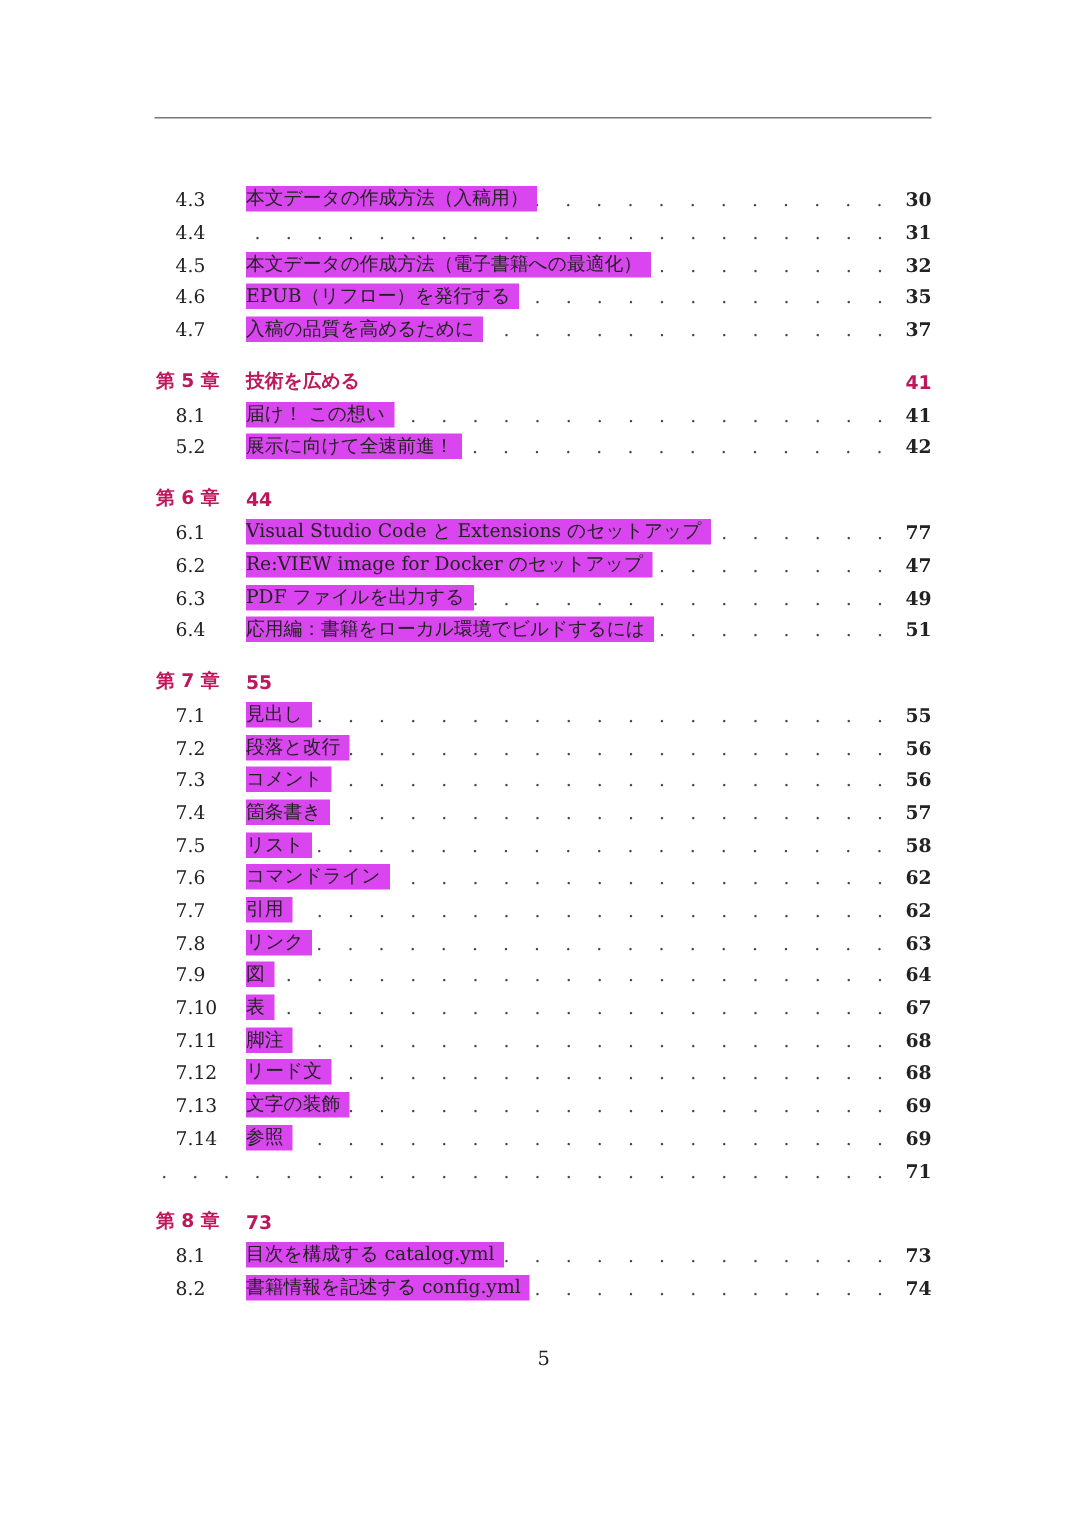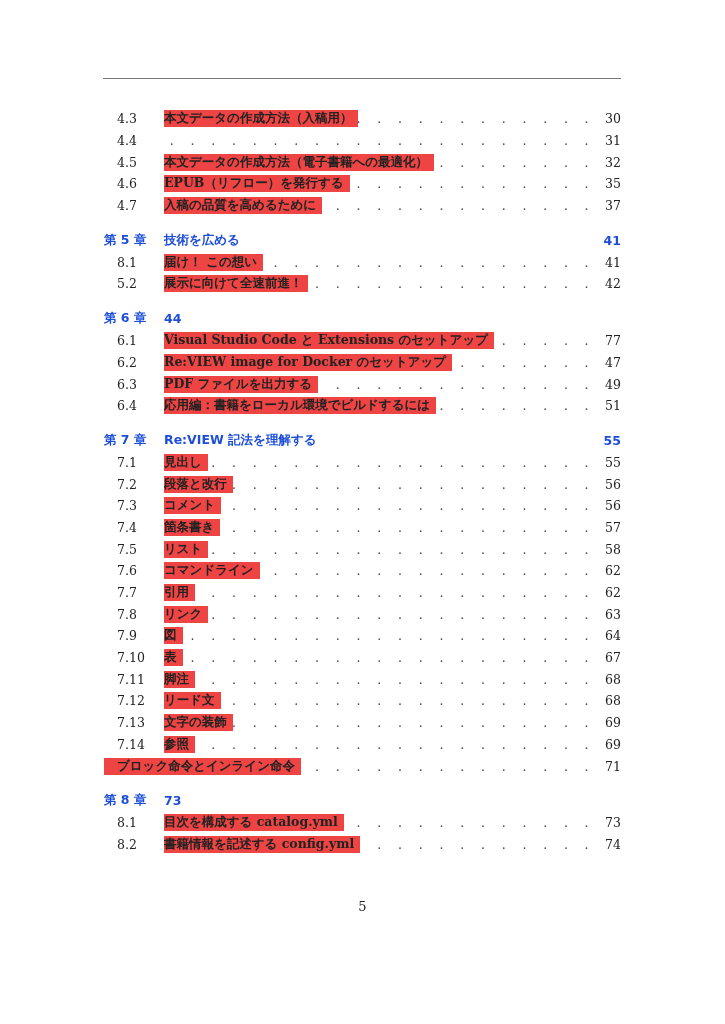--- a/index.html
+++ b/index.html
@@ -1,28 +1,28 @@
 <!DOCTYPE html>
 <html><head>
 <meta charset="utf-8">
 <style>
   html, body { margin: 0; padding: 0; background: #ffffff; }
   body { width: 725px; height: 1024px; position: relative; overflow: hidden;
          font-family: "DejaVu Serif", "Liberation Serif", serif; color: #222; }
   .rule { position: absolute; left: 103px; width: 518px; top: 78px; height: 1px; background: #777; }
-  .toc { position: absolute; left: 104px; width: 517px; top: 108px; }
+  .toc { position: absolute; left: 104px; width: 517px; top: 122px; }
   .row { position: relative; height: 21.7px; display: flex; align-items: center; font-size: 12.5px; }
   .row .num { width: 60px; padding-left: 13px; box-sizing: border-box; flex: none; }
-  .row .title { flex: none; white-space: nowrap; padding-right: 6px; background: #ef4444; font-weight: bold; }
+  .row .title { flex: none; white-space: nowrap; padding-right: 6px; background: #d946ef; }
   .row .leader { flex: 1 1 auto; overflow: hidden; white-space: nowrap; color: #444;
                  letter-spacing: 6.4px; text-align: right; direction: rtl; }
-  .row .page { flex: none; width: 26px; text-align: right; }
+  .row .page { flex: none; width: 26px; text-align: right; font-weight: bold; }
   .row.nonum .title { padding-left: 13px; }
   .chap { height: 22px; margin-top: 13px; display: flex; align-items: center;
-          font-family: "DejaVu Sans", "Liberation Sans", sans-serif; font-weight: bold; font-size: 12.5px; color: #1d4ed8; }
+          font-family: "DejaVu Sans", "Liberation Sans", sans-serif; font-weight: bold; font-size: 12.5px; color: #be185d; }
   .chap .num { width: 60px; flex: none; }
   .chap .title { flex: 1; }
   .chap .page { flex: none; text-align: right; }
   .folio { position: absolute; top: 899px; left: 0; width: 725px; text-align: center; font-size: 13px; }
 </style>
 </head>
 <body>
 
 <div class="rule"></div>
 
@@ -100,21 +100,20 @@
     </div>
   <div class="row">
       <span class="num">6.4</span>
       <span class="title">応用編：書籍をローカル環境でビルドするには</span>
       <span class="leader">. . . . . . . . . . . . . . . . . . . . . . . . . . . . . . . . . . . . . . . . . . . . . . . . . . . . . . . . . . .</span>
       <span class="page">51</span>
     </div>
 
   <div class="chap">
       <span class="num">第 7 章</span>
-      <span class="title">Re:VIEW 記法を理解する</span>
       <span class="page">55</span>
     </div>
   <div class="row">
       <span class="num">7.1</span>
       <span class="title">見出し</span>
       <span class="leader">. . . . . . . . . . . . . . . . . . . . . . . . . . . . . . . . . . . . . . . . . . . . . . . . . . . . . . . . . . .</span>
       <span class="page">55</span>
     </div>
   <div class="row">
       <span class="num">7.2</span>
@@ -188,21 +187,20 @@
       <span class="leader">. . . . . . . . . . . . . . . . . . . . . . . . . . . . . . . . . . . . . . . . . . . . . . . . . . . . . . . . . . .</span>
       <span class="page">69</span>
     </div>
   <div class="row">
       <span class="num">7.14</span>
       <span class="title">参照</span>
       <span class="leader">. . . . . . . . . . . . . . . . . . . . . . . . . . . . . . . . . . . . . . . . . . . . . . . . . . . . . . . . . . .</span>
       <span class="page">69</span>
     </div>
   <div class="row nonum">
-      <span class="title">ブロック命令とインライン命令</span>
       <span class="leader">. . . . . . . . . . . . . . . . . . . . . . . . . . . . . . . . . . . . . . . . . . . . . . . . . . . . . . . . . . .</span>
       <span class="page">71</span>
     </div>
 
   <div class="chap">
       <span class="num">第 8 章</span>
       <span class="page">73</span>
     </div>
   <div class="row">
       <span class="num">8.1</span>

